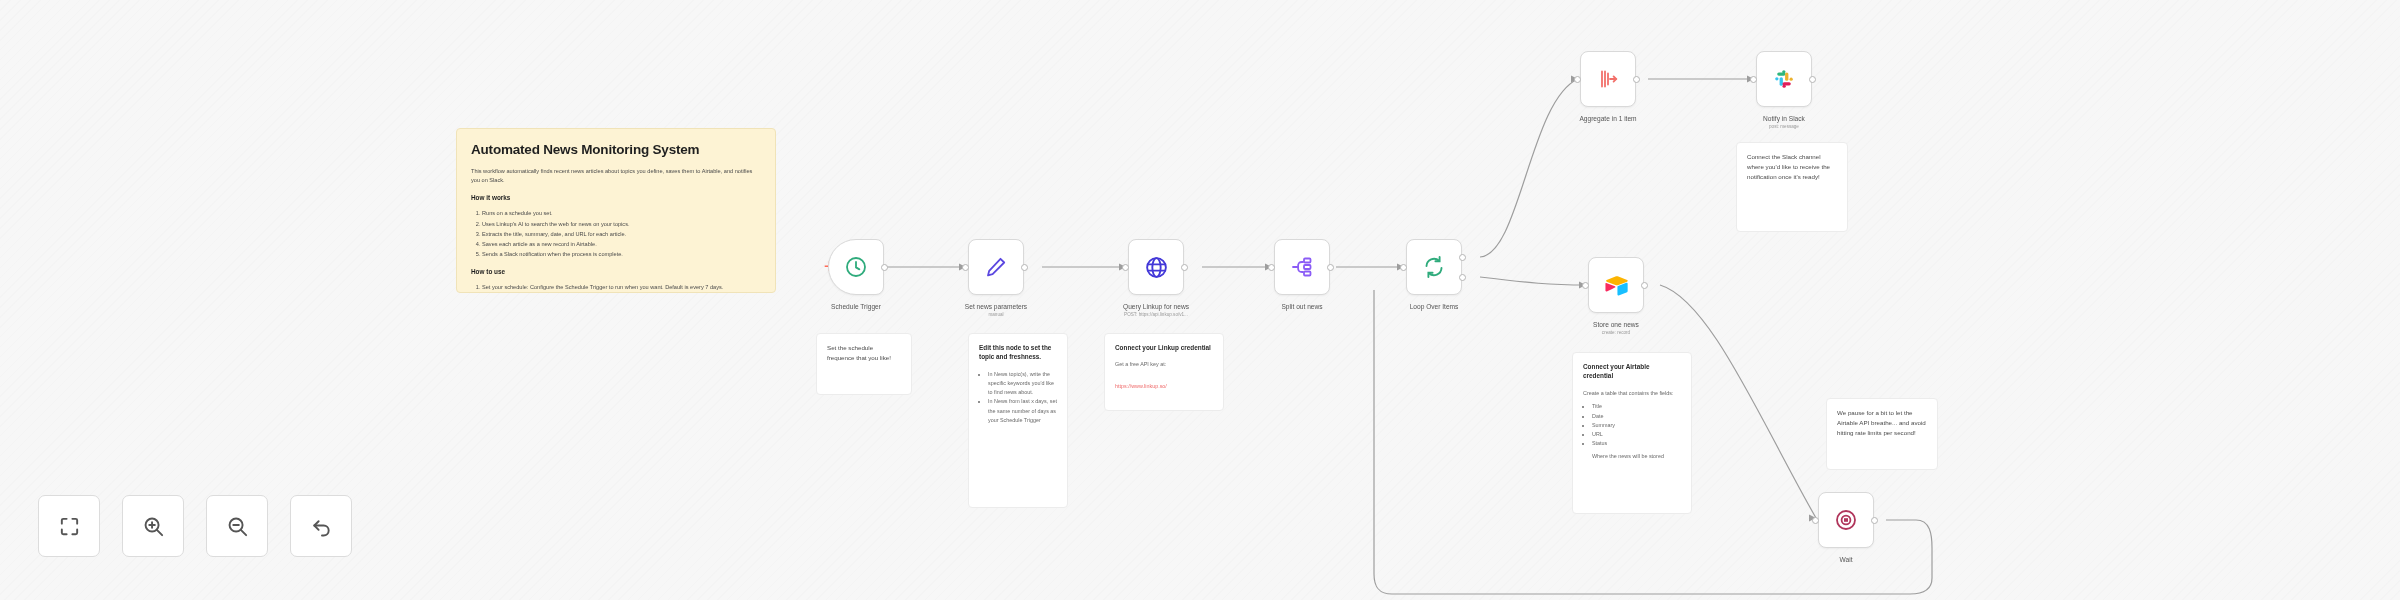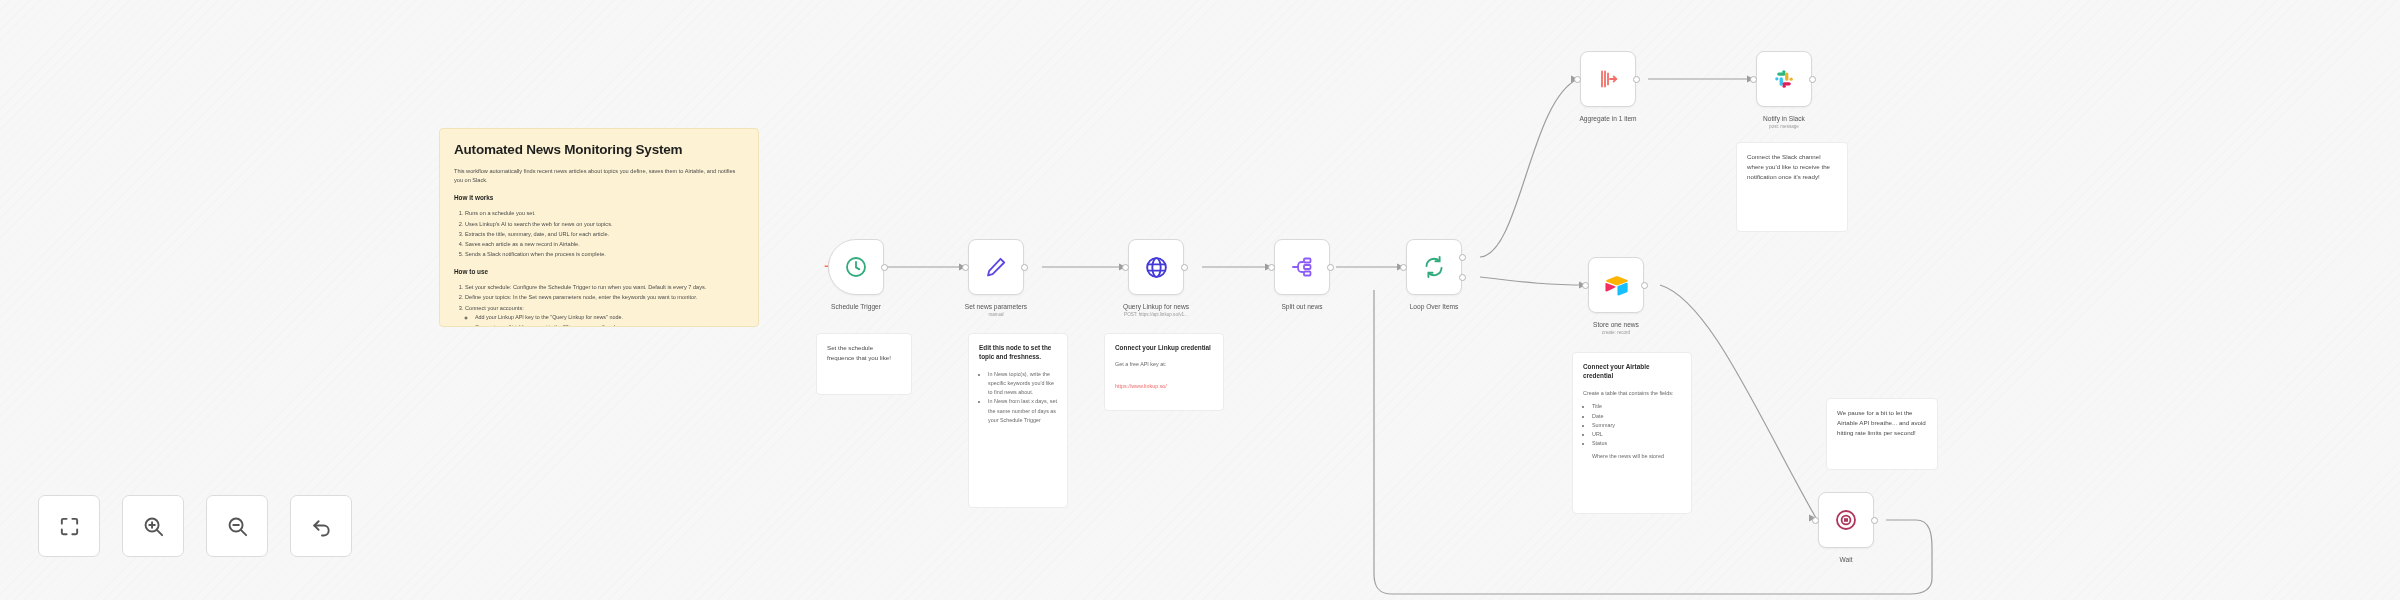--- a/index.html
+++ b/index.html
@@ -19,21 +19,21 @@
   
   .sticky {
     position: absolute;
     background: #fdf3d4;
     border: 1px solid #f0e3b8;
     border-radius: 4px;
     padding: 13px 14px;
     color: #3b3b3b;
     overflow: hidden;
   }
-  .sticky-main { left: 439px; top: 128px; width: 320px; height: 199px; }
+  .sticky-main { left: 456px; top: 128px; width: 320px; height: 165px; }
   .sticky-main h1 {
     font-size: 13.5px; font-weight: bold; letter-spacing: -0.2px;
     color: #1f1f1f; margin-bottom: 10px;
   }
   .sticky-main p { font-size: 5.6px; line-height: 1.65; color: #4a4a4a; margin-bottom: 9px; }
   .sticky-main h2 { font-size: 6.4px; font-weight: bold; color: #1f1f1f; margin: 9px 0 7px; }
   .sticky-main ol { margin-left: 11px; }
   .sticky-main ol li { font-size: 5.6px; line-height: 1.82; color: #4a4a4a; }
   .sticky-main ol ul { margin-left: 10px; list-style: circle; }
   .sticky-main ol ul li { font-size: 5.4px; line-height: 1.8; }

